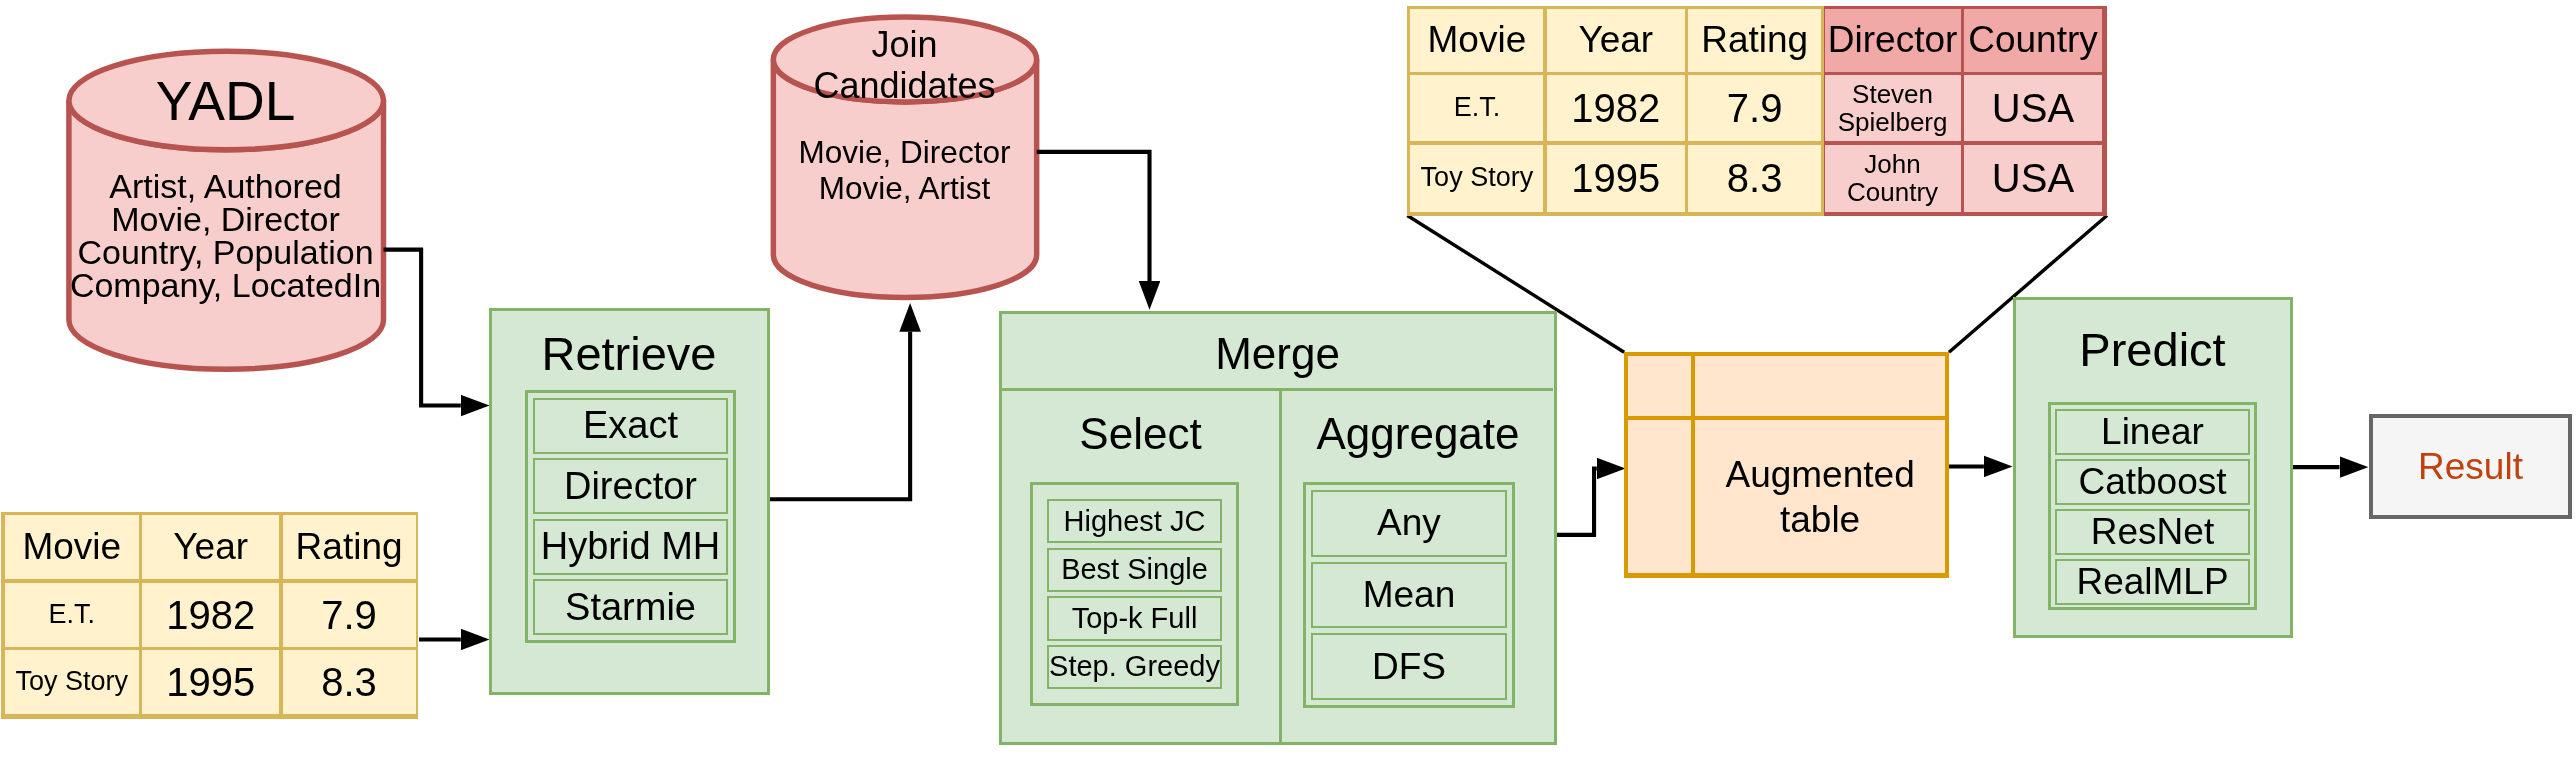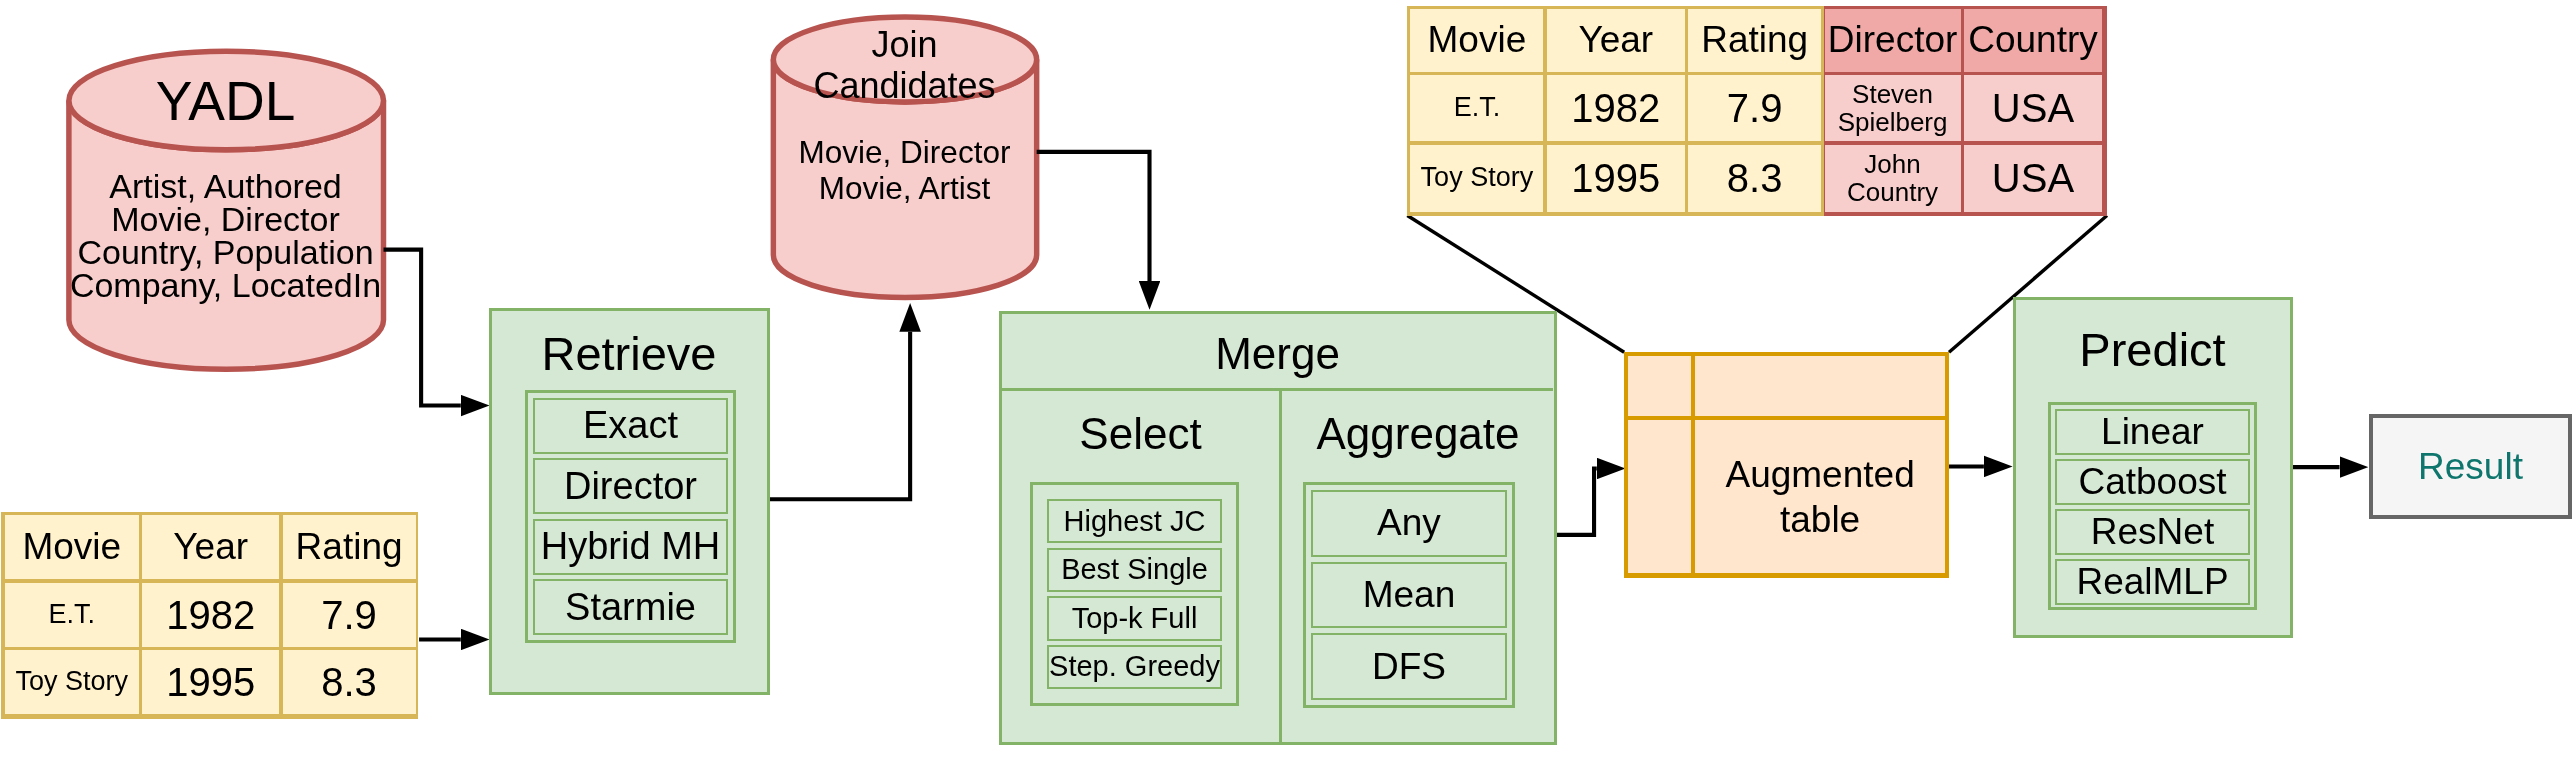--- a/index.html
+++ b/index.html
@@ -155,18 +155,18 @@
   <div class="abs gbox" style="left:2013px;top:297px;width:280px;height:341px;">
     <div class="abs center title-lg" style="left:0;top:24px;width:273px;height:51px;">Predict</div>
   </div>
   <div class="abs stack" style="left:2048px;top:402px;width:209px;height:208px;gap:4.1px;padding:4.1px;">
     <div class="cell item-md">Linear</div>
     <div class="cell item-md">Catboost</div>
     <div class="cell item-md">ResNet</div>
     <div class="cell item-md">RealMLP</div>
   </div>
 
-  <div class="abs center" style="left:2369px;top:414px;width:203px;height:105px;background:#f5f5f5;border:4.1px solid #666666;color:#0f766e;font-size:37px;">
+  <div class="abs center" style="left:2369px;top:414px;width:203px;height:105px;background:#f5f5f5;border:4.1px solid #666666;color:#c2410c;font-size:37px;">
     <span>Result</span>
   </div>
 
 </div>
 
 
 </body></html>

